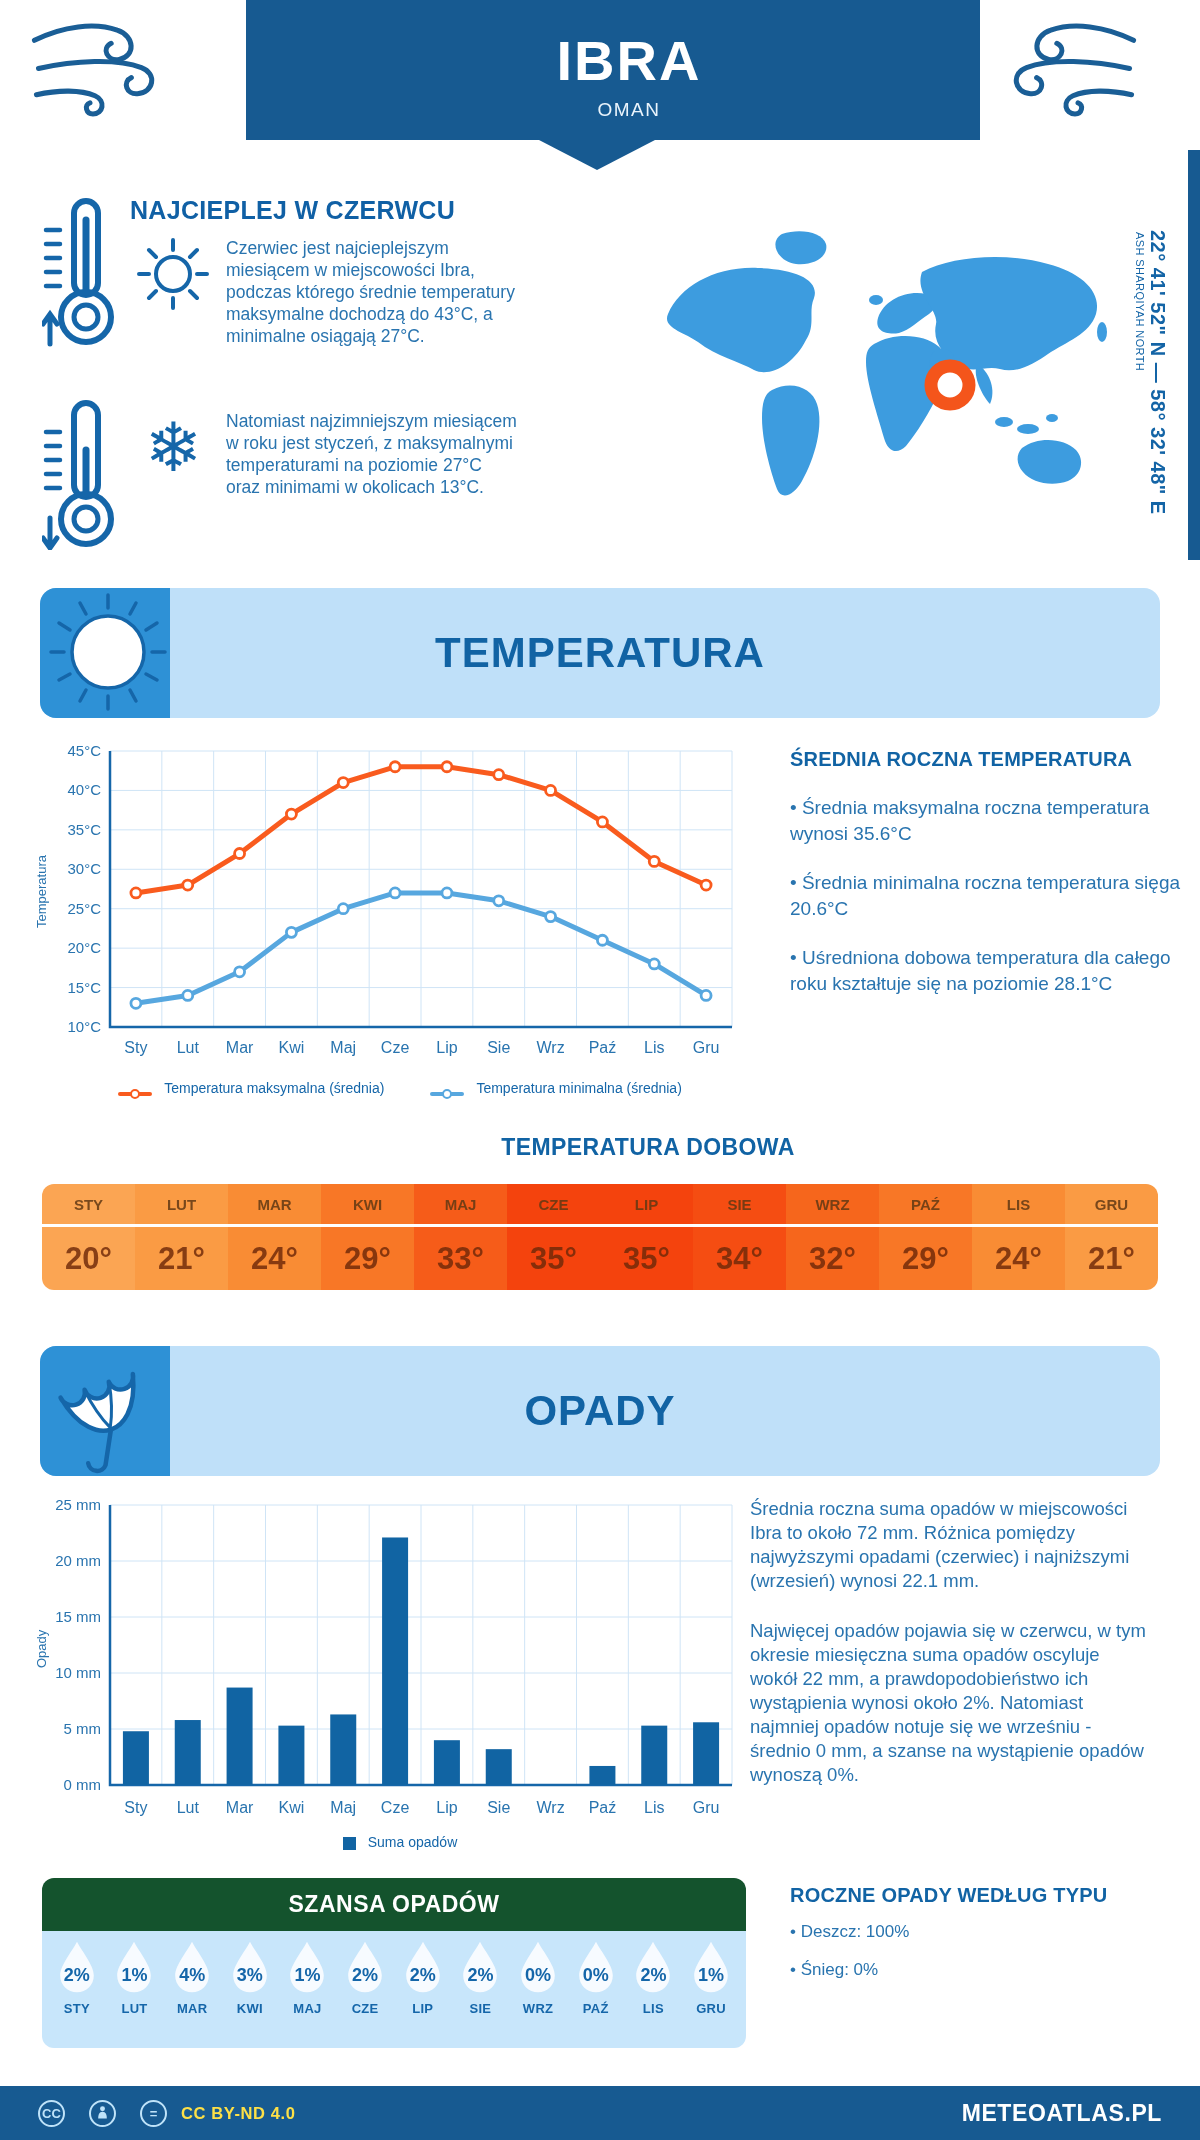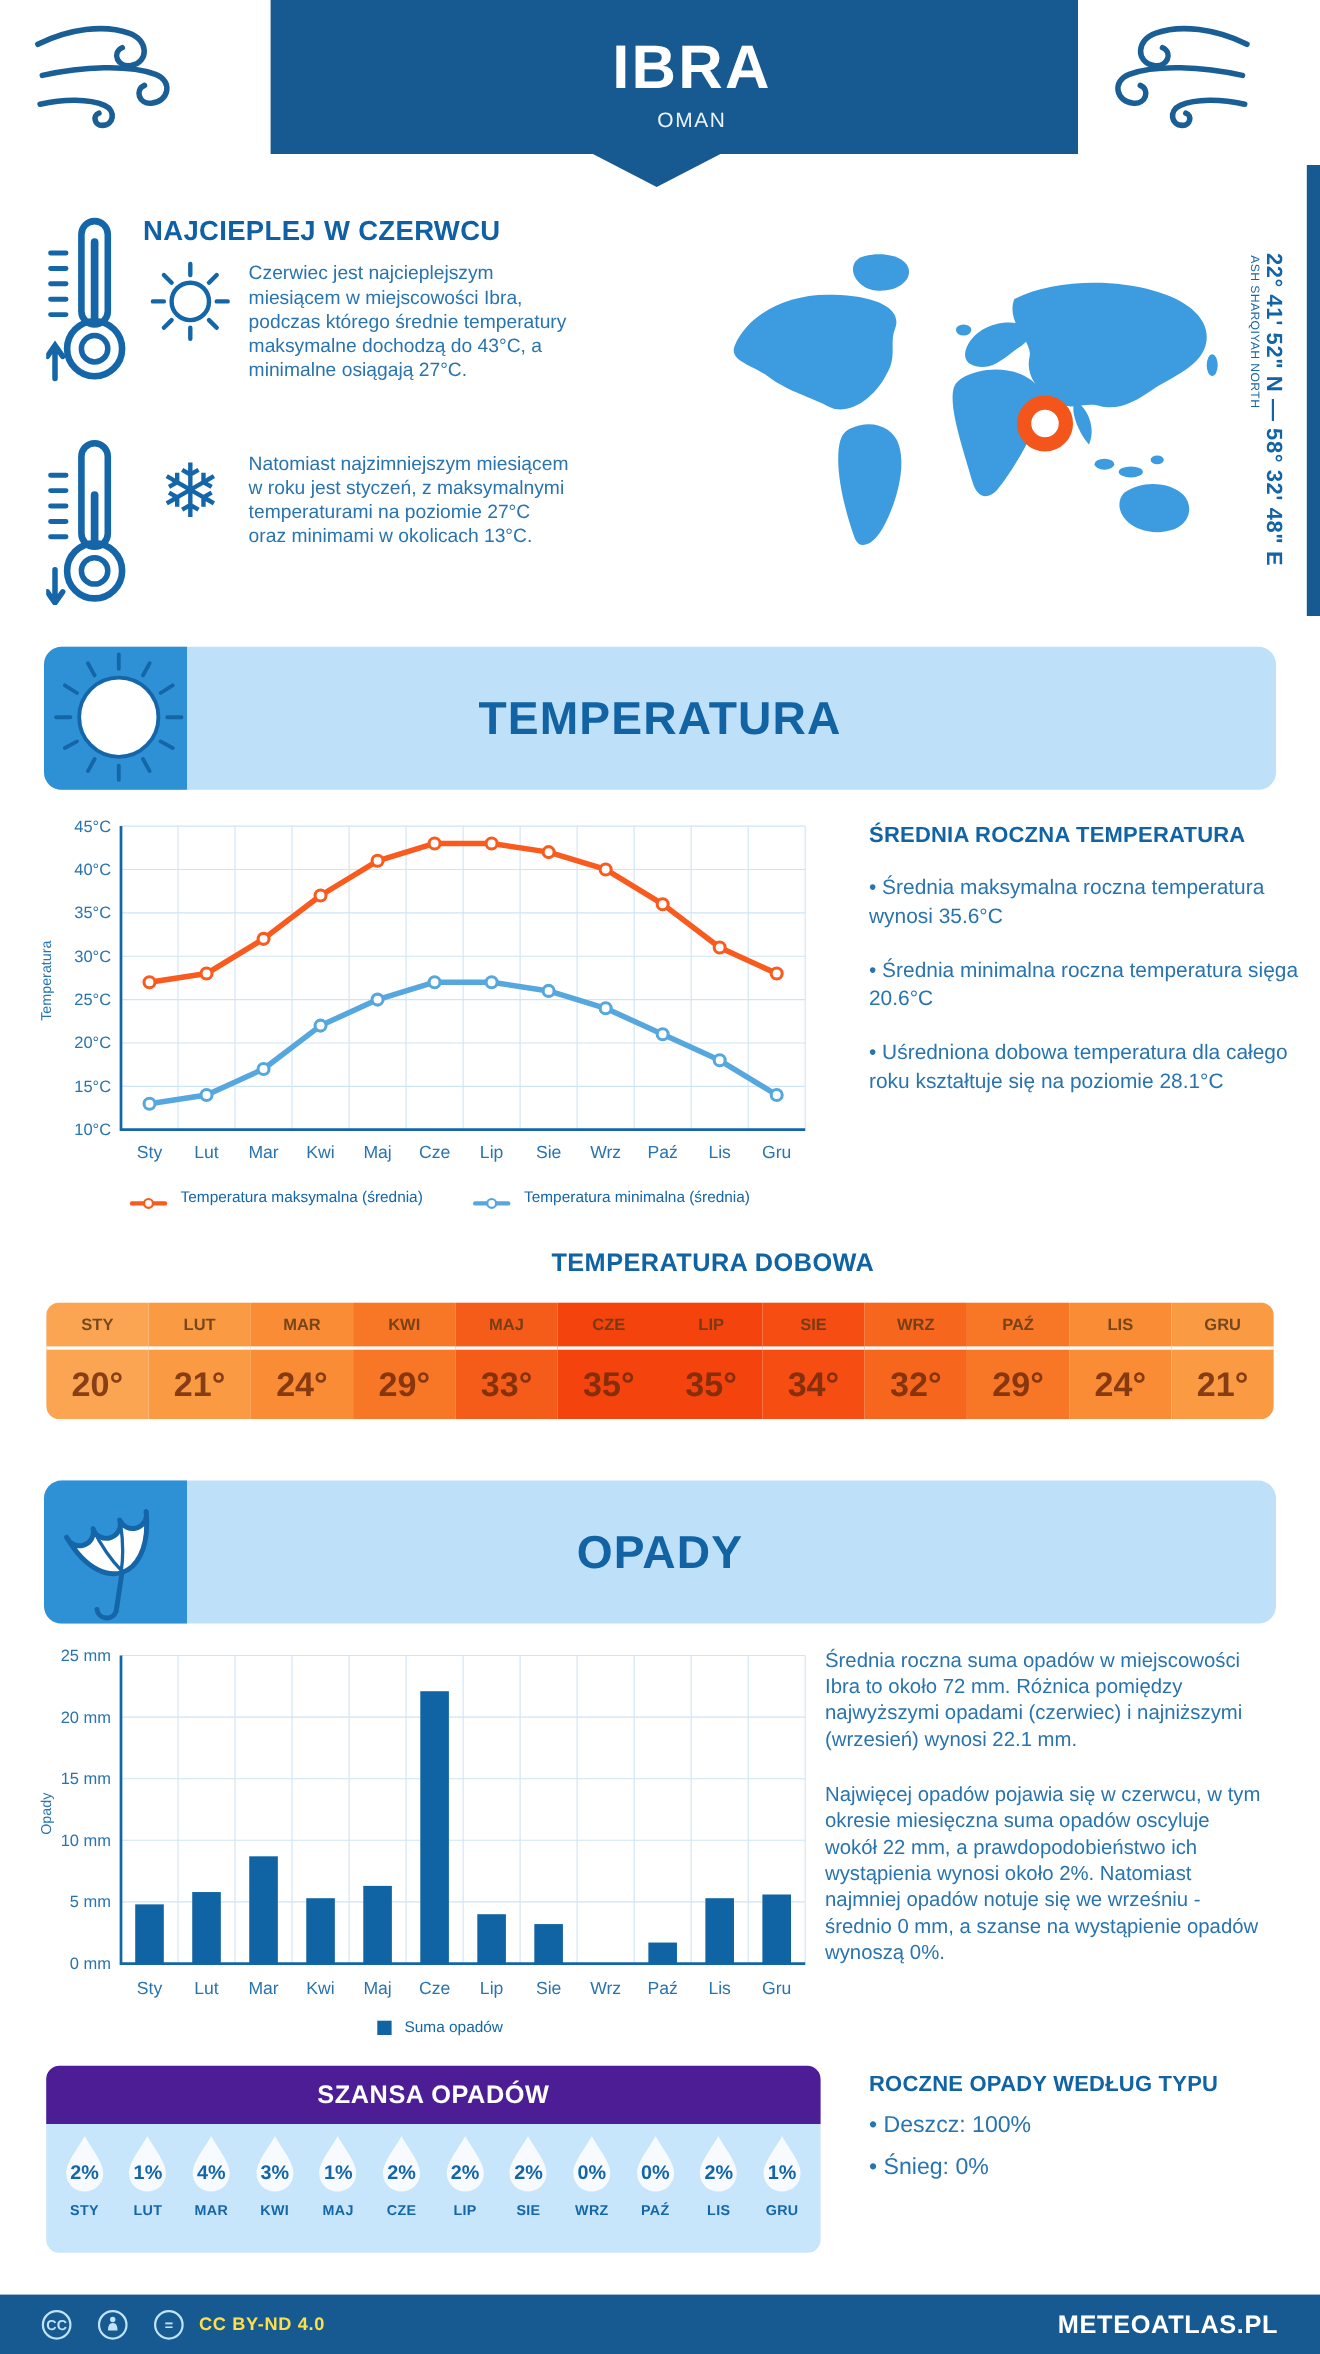--- a/index.html
+++ b/index.html
@@ -58,35 +58,35 @@
   .leg-line.max .leg-dot{border:2px solid #F95B1E;} .leg-line.min .leg-dot{border:2px solid #57A7DF;}
   .leg-sq{width:13px;height:13px;background:#1164A3;display:inline-block;}
 
   
   #summary{position:absolute;left:790px;top:748px;width:392px;}
   .panel-title{font-size:20px;font-weight:bold;color:#1163A4;margin:0;letter-spacing:.2px;}
   .bullet{margin:24px 0 0;font-size:19px;line-height:25.5px;color:#2974AF;}
   #rain-text{position:absolute;left:750px;top:1497px;width:398px;}
   .rain-par{margin:0 0 26px;font-size:18.5px;line-height:24px;color:#2974AF;}
   #types-block{position:absolute;left:790px;top:1884px;width:400px;}
-  .type-bullet{margin:12px 0 0;font-size:21px;line-height:26px;color:#2974AF;}
+  .type-bullet{margin:12px 0 0;font-size:17px;line-height:26px;color:#2974AF;}
 
   
   #daily-title{position:absolute;left:48px;top:1134px;width:1200px;text-align:center;
     font-size:23px;font-weight:bold;color:#1163A4;margin:0;letter-spacing:.4px;}
   #daily-strip{position:absolute;left:42px;top:1184px;width:1116px;height:106px;border-radius:12px;
     overflow:hidden;display:flex;}
   .daily-cell{flex:1;text-align:center;}
   .daily-month{height:40px;line-height:42px;font-size:15px;font-weight:bold;color:rgba(96,56,20,.85);
     border-bottom:3px solid #fff;}
   .daily-value{height:74px;line-height:63px;font-size:31px;font-weight:bold;color:rgba(110,40,8,.82);}
 
   
   #chance-block{position:absolute;left:42px;top:1878px;width:704px;}
-  #chance-header{height:53px;background:#4c1d95;border-radius:12px 12px 0 0;color:#fff;font-size:23px;
+  #chance-header{height:53px;background:#14532d;border-radius:12px 12px 0 0;color:#fff;font-size:23px;
     font-weight:bold;display:flex;align-items:center;justify-content:center;letter-spacing:.5px;}
   #chance-body{background:#C8E6FB;border-radius:0 0 12px 12px;height:117px;}
   #chance-drops{display:flex;justify-content:space-around;align-items:flex-start;padding:8px 6px 0;}
   .drop-col{position:relative;width:52px;text-align:center;}
   .drop{width:44px;height:56px;fill:#F7FBFF;}
   .pct{position:absolute;left:0;right:0;top:26px;font-size:18px;font-weight:bold;color:#1566A9;}
   .chance-month{display:block;margin-top:2px;font-size:13px;font-weight:bold;color:#1566A9;letter-spacing:.3px;}
 
   
   #footer{position:absolute;left:0;top:2086px;width:1200px;height:54px;background:#175A91;

